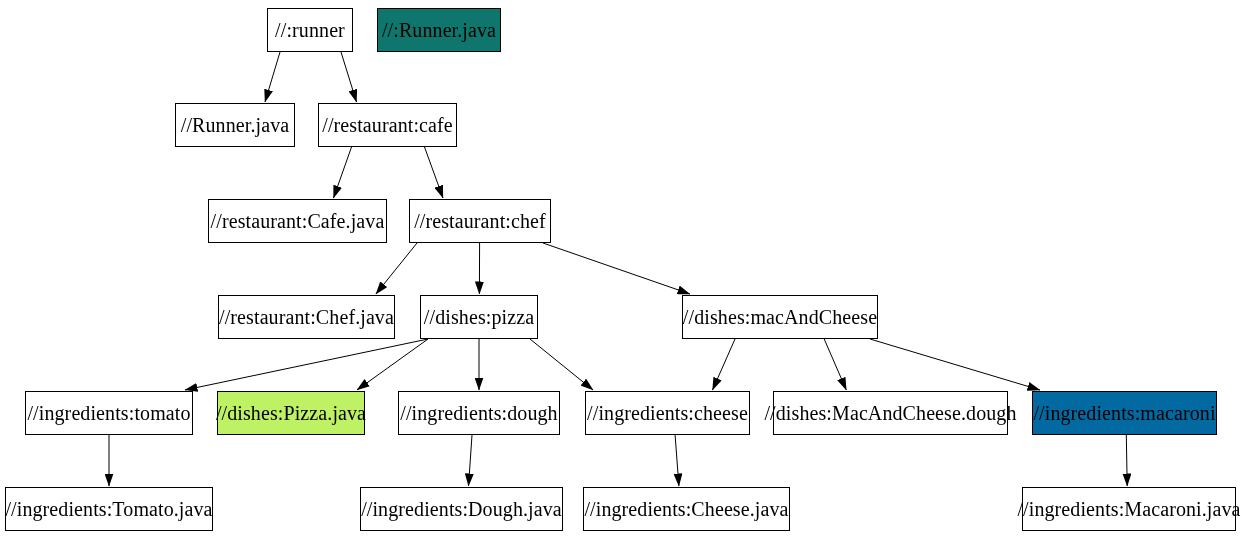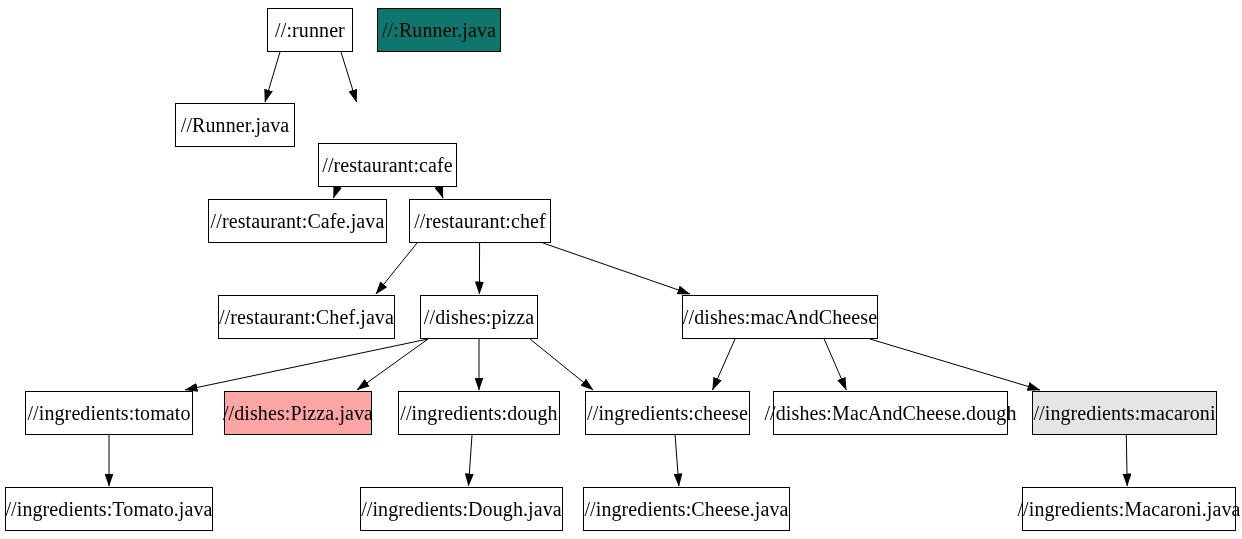--- a/index.html
+++ b/index.html
@@ -64,30 +64,30 @@
         <line x1="109" y1="435" x2="109" y2="486" stroke="#000000" stroke-width="1" marker-end="url(#arrowhead)"></line>
         <line x1="472" y1="435" x2="468.5" y2="486" stroke="#000000" stroke-width="1" marker-end="url(#arrowhead)"></line>
         <line x1="675.1" y1="435" x2="678.9" y2="486" stroke="#000000" stroke-width="1" marker-end="url(#arrowhead)"></line>
         <line x1="1126.3" y1="435" x2="1127.2" y2="486" stroke="#000000" stroke-width="1" marker-end="url(#arrowhead)"></line>
       </g>
   </svg>
   <div id="node-layer">
       <div class="node" style="left: 267px; top: 8px; width: 86px; height: 44px; border-color: rgb(0, 0, 0); background: rgb(255, 255, 255); color: rgb(0, 0, 0);">//:runner</div>
       <div class="node" style="left: 377px; top: 8px; width: 124px; height: 44px; border-color: rgb(0, 0, 0); background: #0f766e; color: rgb(0, 0, 0);">//:Runner.java</div>
       <div class="node" style="left: 175px; top: 103px; width: 120px; height: 44px; border-color: rgb(0, 0, 0); background: rgb(255, 255, 255); color: rgb(0, 0, 0);">//Runner.java</div>
-      <div class="node" style="left: 318px; top: 103px; width: 139px; height: 44px; border-color: rgb(0, 0, 0); background: rgb(255, 255, 255); color: rgb(0, 0, 0); margin-top: 40px;">//restaurant:cafe</div>
+      <div class="node" style="left: 318px; top: 103px; width: 139px; height: 44px; border-color: rgb(0, 0, 0); background: rgb(255, 255, 255); color: rgb(0, 0, 0);">//restaurant:cafe</div>
       <div class="node" style="left: 208px; top: 199px; width: 179px; height: 44px; border-color: rgb(0, 0, 0); background: rgb(255, 255, 255); color: rgb(0, 0, 0);">//restaurant:Cafe.java</div>
       <div class="node" style="left: 409px; top: 199px; width: 142px; height: 44px; border-color: rgb(0, 0, 0); background: rgb(255, 255, 255); color: rgb(0, 0, 0);">//restaurant:chef</div>
       <div class="node" style="left: 218px; top: 295px; width: 177px; height: 44px; border-color: rgb(0, 0, 0); background: rgb(255, 255, 255); color: rgb(0, 0, 0);">//restaurant:Chef.java</div>
       <div class="node" style="left: 420px; top: 295px; width: 118px; height: 44px; border-color: rgb(0, 0, 0); background: rgb(255, 255, 255); color: rgb(0, 0, 0);">//dishes:pizza</div>
       <div class="node" style="left: 682px; top: 295px; width: 196px; height: 44px; border-color: rgb(0, 0, 0); background: rgb(255, 255, 255); color: rgb(0, 0, 0);">//dishes:macAndCheese</div>
       <div class="node" style="left: 25px; top: 391px; width: 168px; height: 44px; border-color: rgb(0, 0, 0); background: rgb(255, 255, 255); color: rgb(0, 0, 0);">//ingredients:tomato</div>
-      <div class="node" style="left: 224px; top: 391px; width: 148px; height: 44px; border-color: rgb(0, 0, 0); background: #fca5a5; color: rgb(0, 0, 0);">//dishes:Pizza.java</div>
+      <div class="node" style="left: 217px; top: 391px; width: 148px; height: 44px; border-color: rgb(0, 0, 0); background: #bef264; color: rgb(0, 0, 0);">//dishes:Pizza.java</div>
       <div class="node" style="left: 398px; top: 391px; width: 162px; height: 44px; border-color: rgb(0, 0, 0); background: rgb(255, 255, 255); color: rgb(0, 0, 0);">//ingredients:dough</div>
       <div class="node" style="left: 585px; top: 391px; width: 165px; height: 44px; border-color: rgb(0, 0, 0); background: rgb(255, 255, 255); color: rgb(0, 0, 0);">//ingredients:cheese</div>
       <div class="node" style="left: 773px; top: 391px; width: 235px; height: 44px; border-color: rgb(0, 0, 0); background: rgb(255, 255, 255); color: rgb(0, 0, 0);">//dishes:MacAndCheese.dough</div>
-      <div class="node" style="left: 1032px; top: 391px; width: 185px; height: 44px; border-color: rgb(0, 0, 0); background: #e5e5e5; color: rgb(0, 0, 0);">//ingredients:macaroni</div>
+      <div class="node" style="left: 1032px; top: 391px; width: 185px; height: 44px; border-color: rgb(0, 0, 0); background: #0369a1; color: rgb(0, 0, 0);">//ingredients:macaroni</div>
       <div class="node" style="left: 5px; top: 487px; width: 208px; height: 44px; border-color: rgb(0, 0, 0); background: rgb(255, 255, 255); color: rgb(0, 0, 0); text-align: center;">//ingredients:Tomato.java</div>
       <div class="node" style="left: 360px; top: 487px; width: 203px; height: 44px; border-color: rgb(0, 0, 0); background: rgb(255, 255, 255); color: rgb(0, 0, 0);">//ingredients:Dough.java</div>
       <div class="node" style="left: 583px; top: 487px; width: 207px; height: 44px; border-color: rgb(0, 0, 0); background: rgb(255, 255, 255); color: rgb(0, 0, 0);">//ingredients:Cheese.java</div>
       <div class="node" style="left: 1022px; top: 487px; width: 214px; height: 44px; border-color: rgb(0, 0, 0); background: rgb(255, 255, 255); color: rgb(0, 0, 0);">//ingredients:Macaroni.java</div>
     </div>
 </div>
 
 </body></html>

